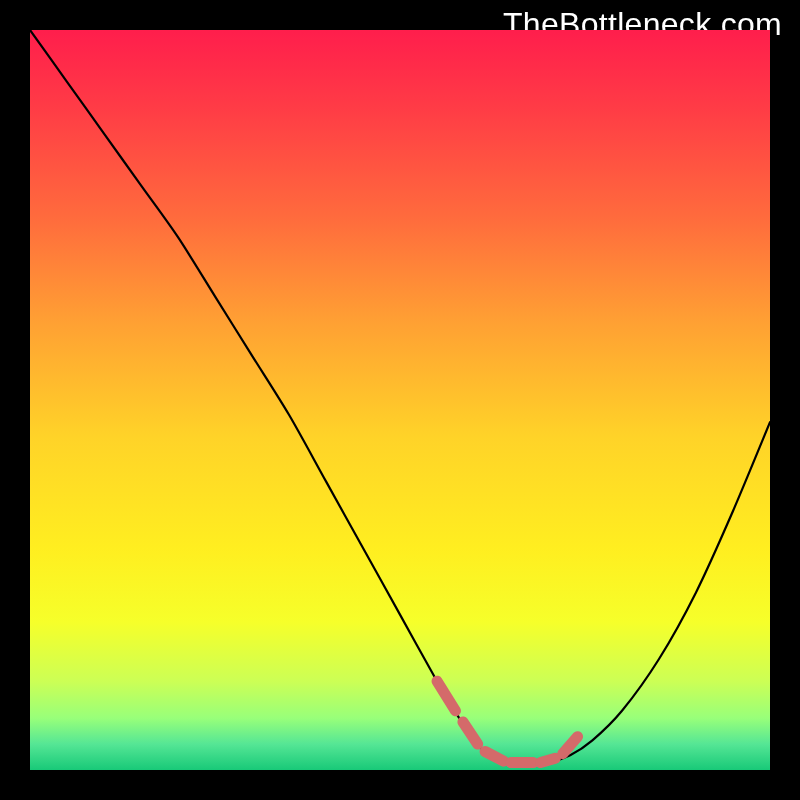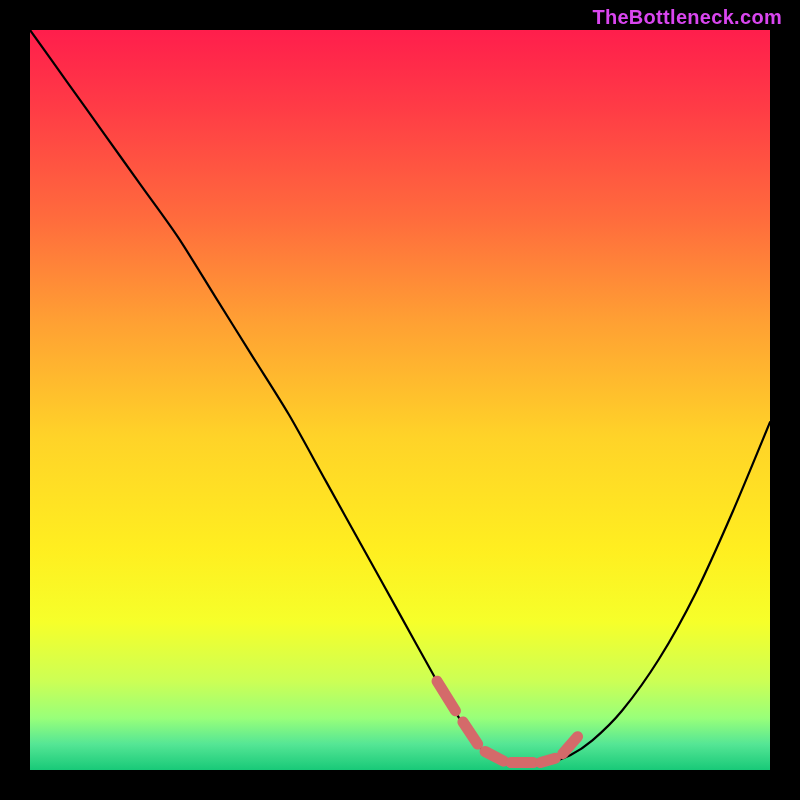--- a/index.html
+++ b/index.html
@@ -23,23 +23,23 @@
     position: absolute;
     left: 0;
     top: 0;
     width: 740px;
     height: 740px;
   }
   .watermark {
     position: absolute;
     top: 6px;
     right: 18px;
-    color: #d946ef;
-    font-size: 20px;
-    font-weight: 700;
+    color: #ffffff;
+    font-size: 32px;
+    font-weight: 400;
     letter-spacing: 0.3px;
     user-select: none;
   }
 </style>
 </head>
 <body>
 
 <div class="watermark">TheBottleneck.com</div>
 
 <div class="frame">

